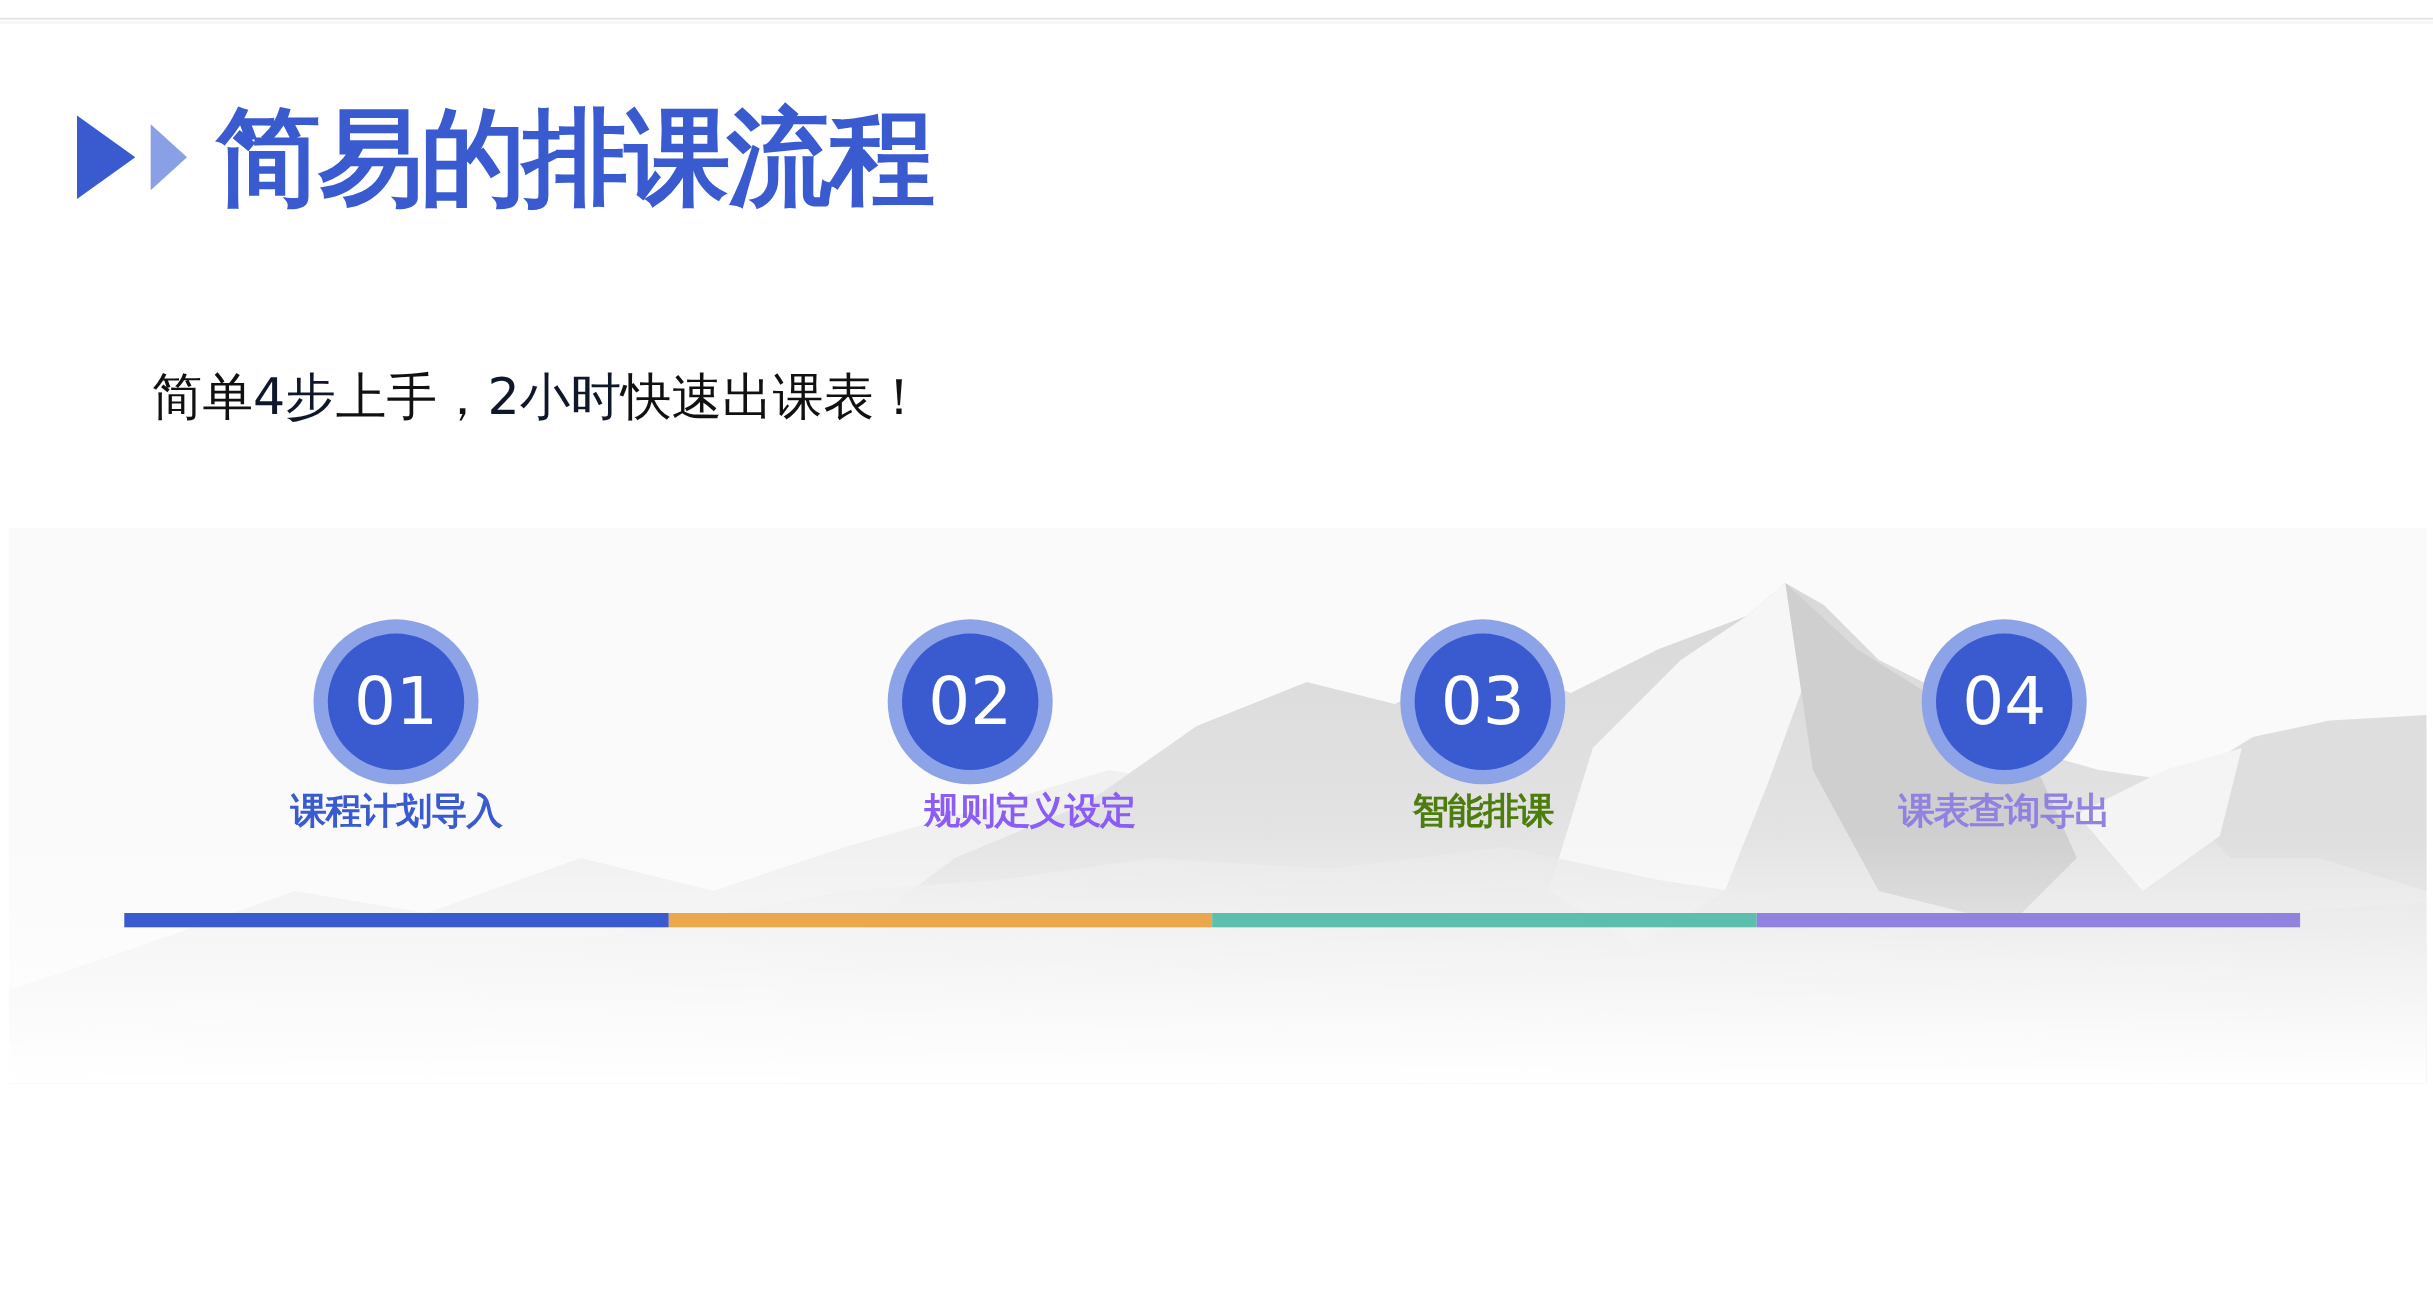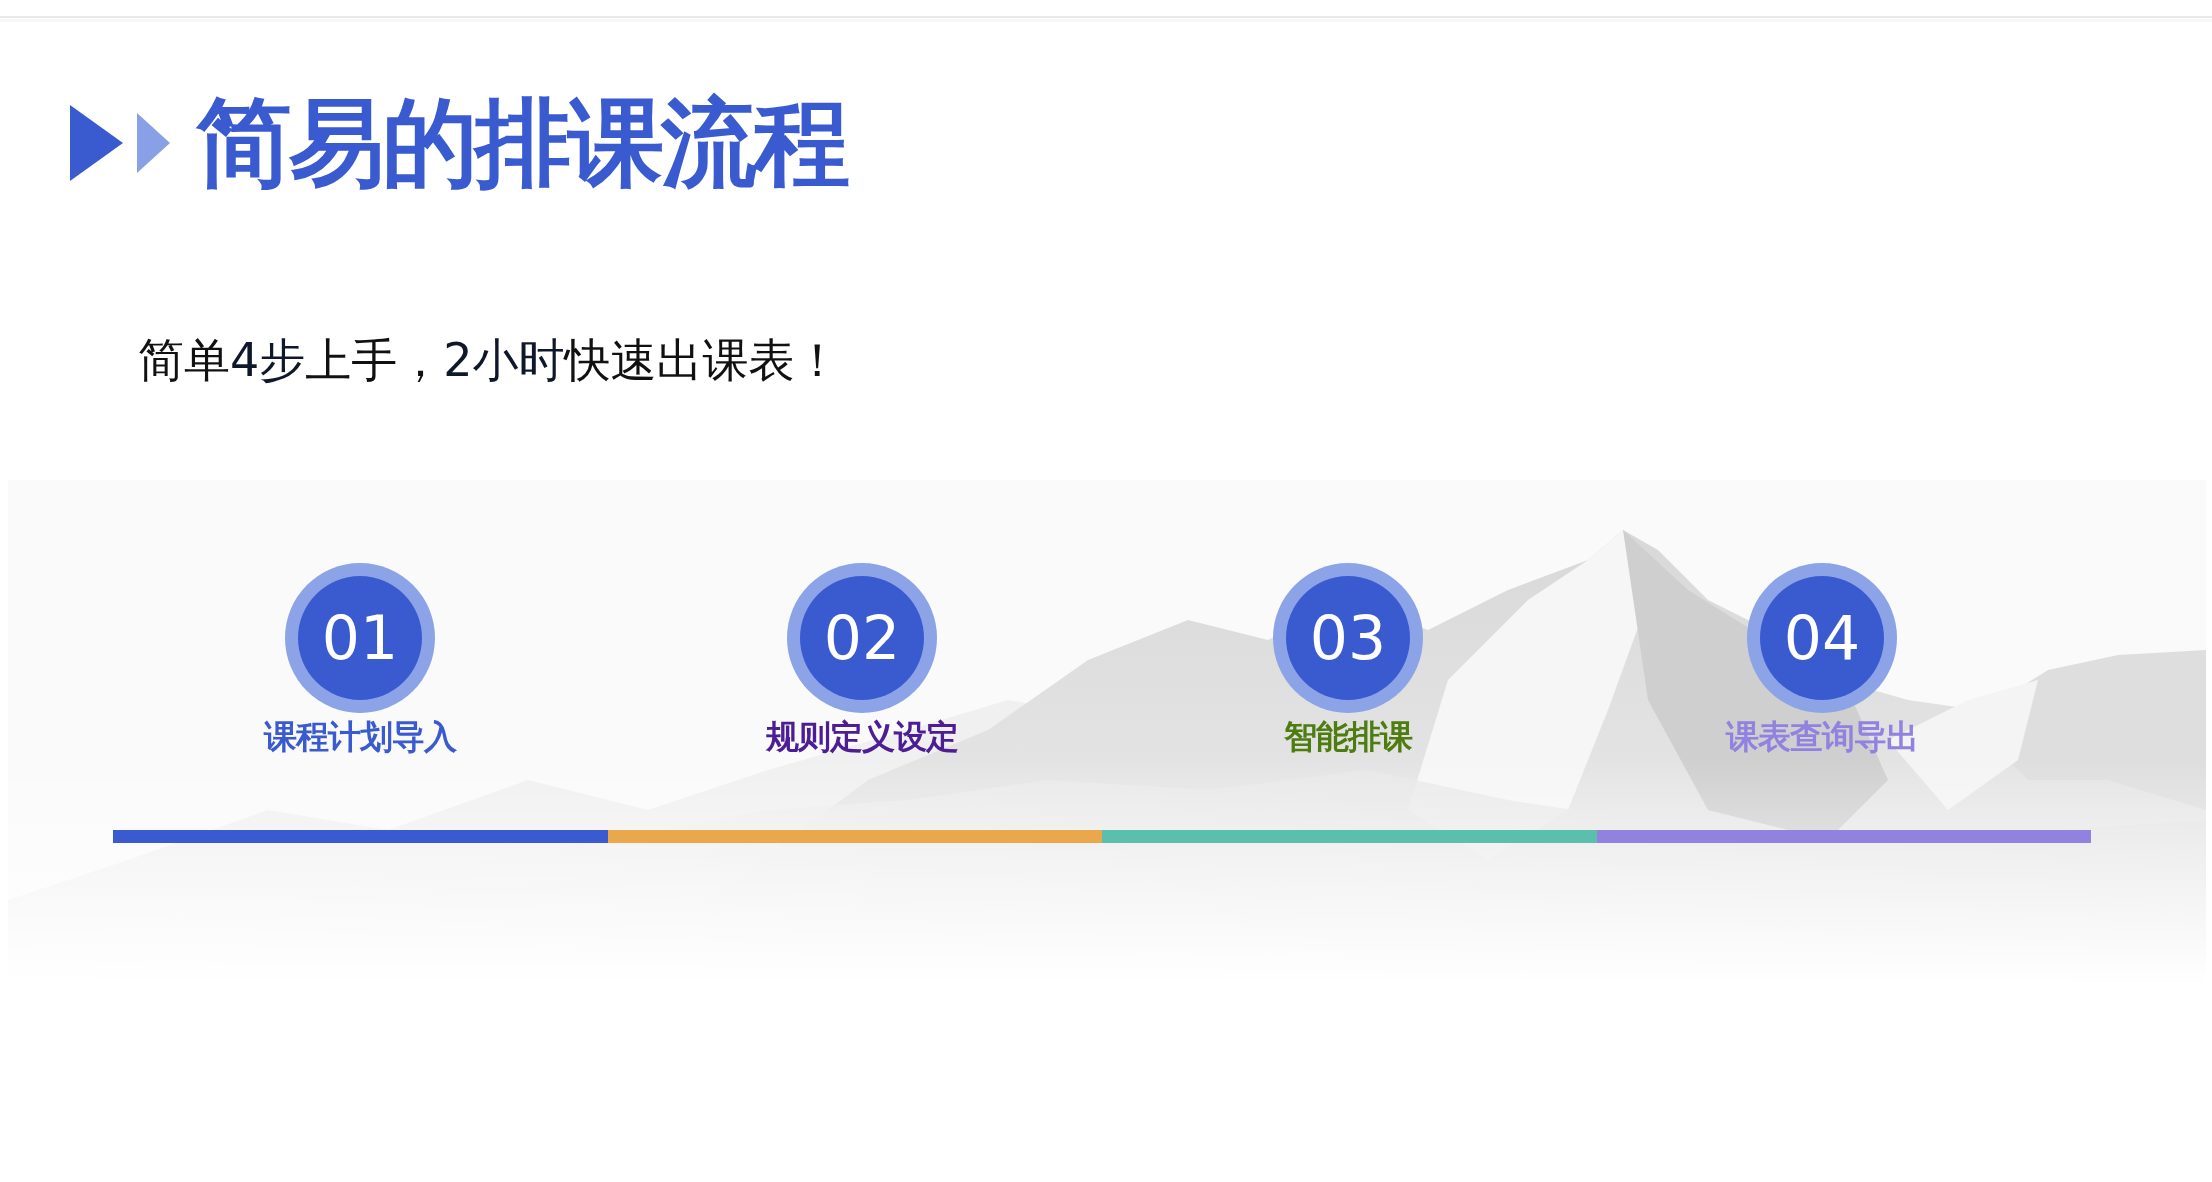--- a/index.html
+++ b/index.html
@@ -157,25 +157,25 @@
   <rect x="0" y="0" width="2198" height="505" fill="url(#fadeDown)"></rect>
 </svg>
 
 <div class="step" style="left:210px; top:563px;">
   <div class="step-circle">
     <div class="step-inner">01</div>
   </div>
   <div class="step-label" style="color:#3a5bd0;">课程计划导入</div>
 </div>
 
-<div class="step" style="left:712px; top:563px;">
+<div class="step" style="left:732px; top:563px;">
   <div class="step-circle">
     <div class="step-inner">02</div>
   </div>
-  <div class="step-label" style="color:#4c1d95;">规则定义设定</div>
+  <div class="step-label" style="color:#8b5cf6;text-align:right;">规则定义设定</div>
 </div>
 
 <div class="step" style="left:1198px; top:563px;">
   <div class="step-circle">
     <div class="step-inner">03</div>
   </div>
   <div class="step-label" style="color:#4d7c0f;">智能排课</div>
 </div>
 
 <div class="step" style="left:1672px; top:563px;">

